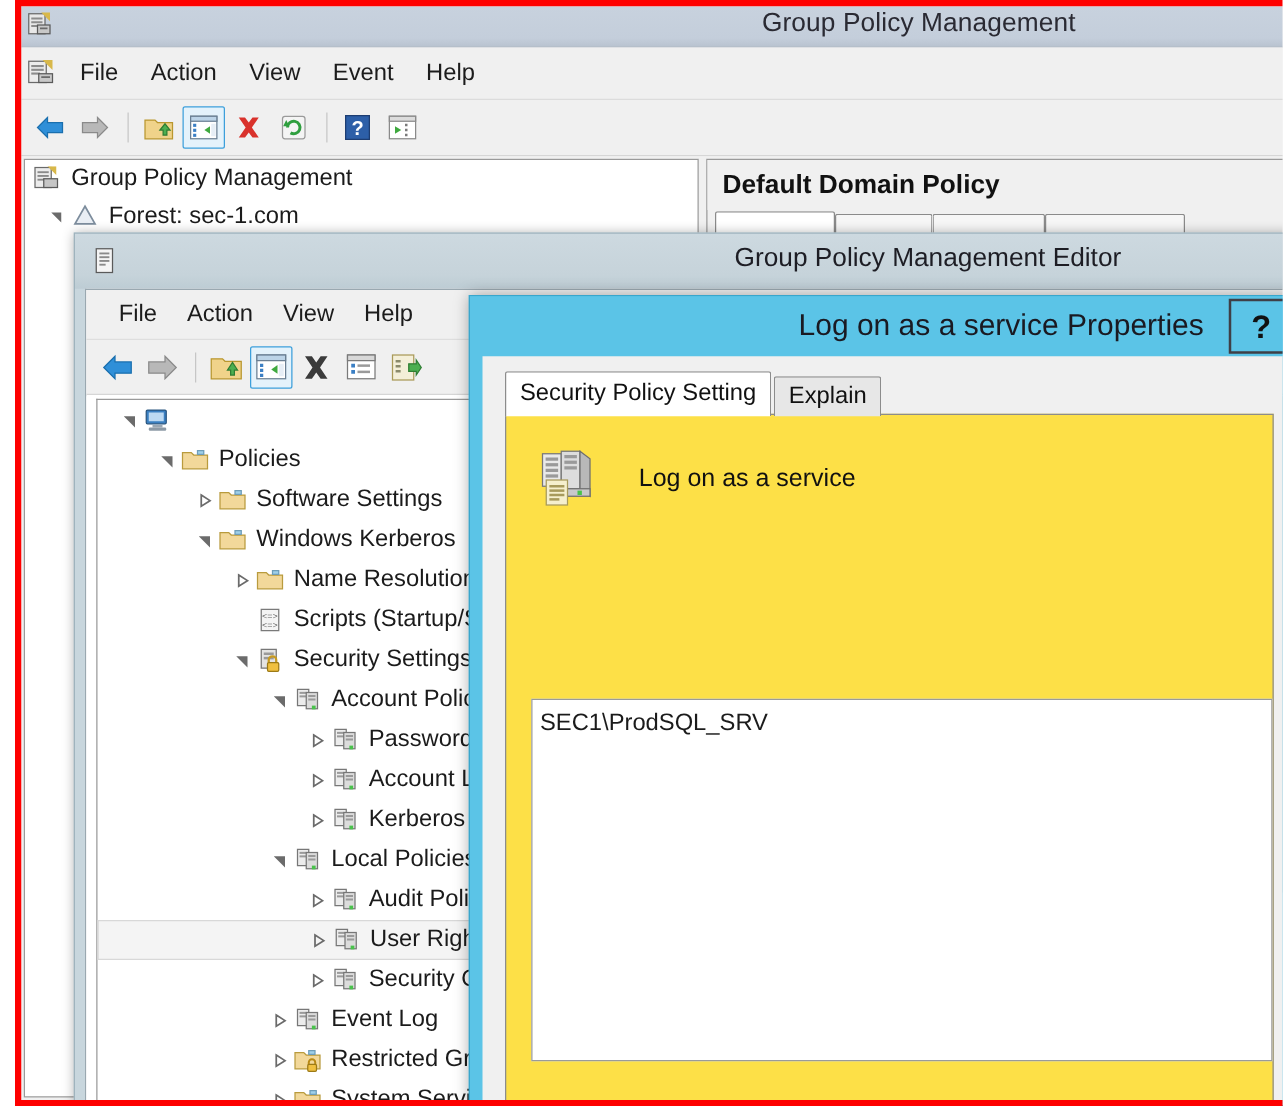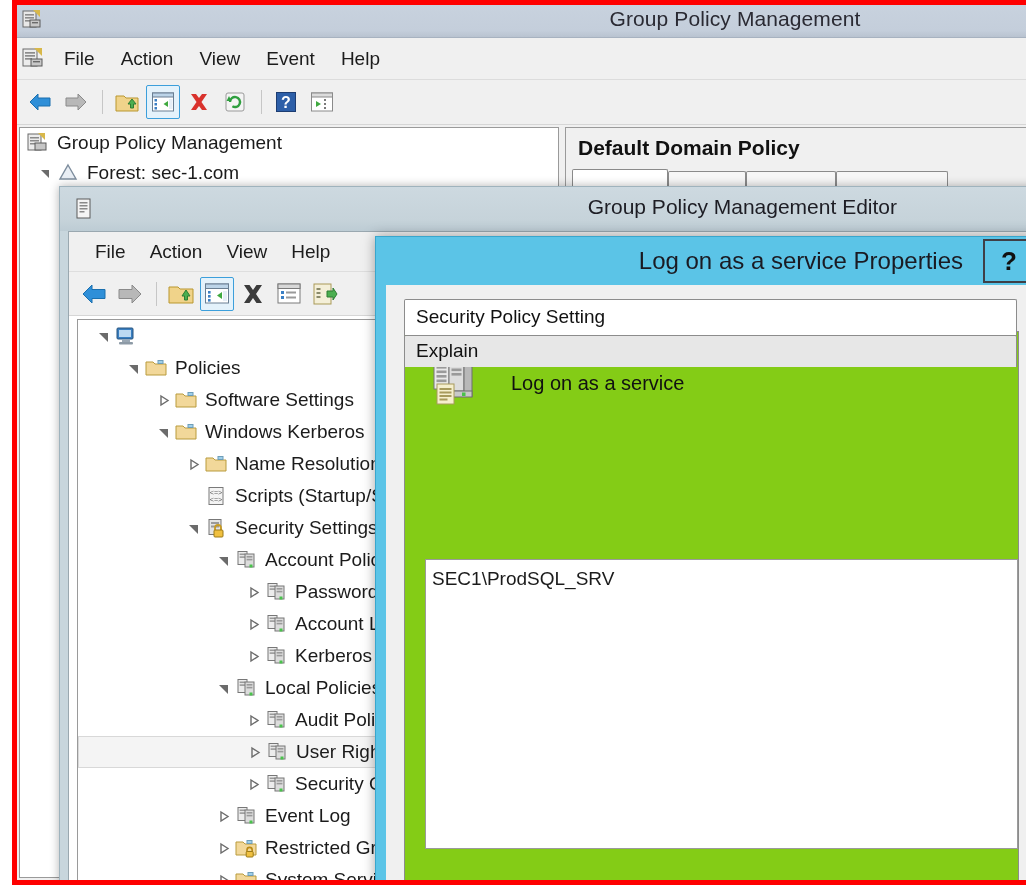--- a/index.html
+++ b/index.html
@@ -317,23 +317,22 @@
     left: 10px; top: 48px;
     right: 0; bottom: 0;
     background: #f0f0f0;
     box-sizing: border-box;
     overflow: hidden;
   }
   .dlg-tabstrip {
     position: absolute;
     left: 18px; top: 14px;
     right: 18px; height: 34px;
-    display: flex; 
+    display: flex; align-items: flex-end;
     z-index: 3;
-    flex-direction: column;
   }
   .dlg-tab {
     border: 1px solid #8c8c8c;
     border-bottom: none;
     background: #e7e7e7;
     font-size: 19px;
     color: #111;
     padding: 4px 11px 5px 11px;
     box-sizing: border-box;
     white-space: nowrap;
@@ -343,21 +342,21 @@
   }
   .dlg-tab.active {
     background: #ffffff;
     padding: 6px 11px 7px 11px;
     z-index: 2;
   }
   .dlg-tabbody {
     position: absolute;
     left: 18px; top: 46px;
     right: 18px; bottom: 0;
-    background: #84cc16;
+    background: #fde047;
     border: 1px solid #8c8c8c;
     box-sizing: border-box;
     padding-left: 36px;
   }
   .dlg-policy-head {
     position: absolute;
     left: 18px; top: 20px;
     display: flex; align-items: center;
   }
   .policy-icon {

